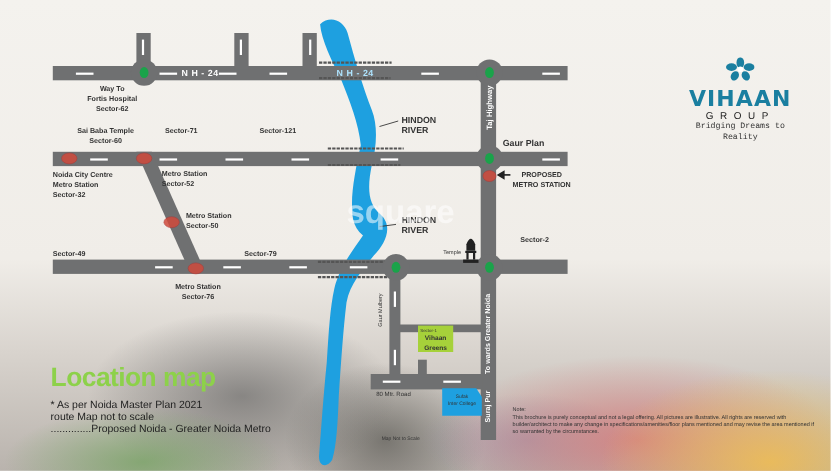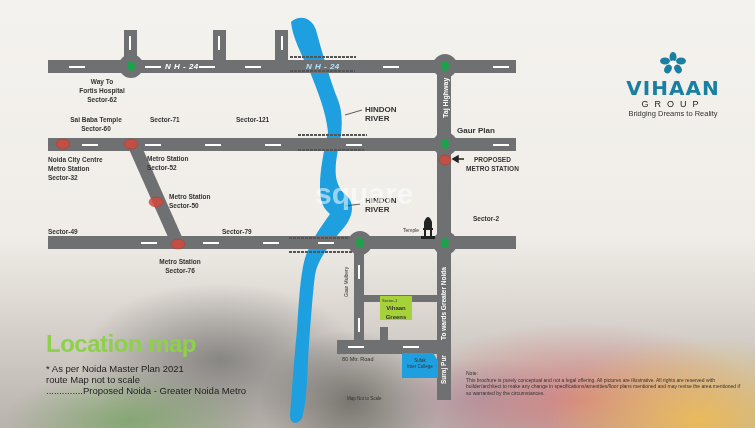--- a/index.html
+++ b/index.html
@@ -12,27 +12,27 @@
       radial-gradient(ellipse 140px 60px at 480px 400px, rgba(150,140,170,0.6), rgba(150,140,170,0) 70%),
       radial-gradient(ellipse 180px 70px at 130px 420px, rgba(110,160,90,0.7), rgba(110,160,90,0) 70%),
       radial-gradient(ellipse 200px 110px at 220px 360px, rgba(90,90,90,0.6), rgba(90,90,90,0) 70%),
       radial-gradient(ellipse 130px 100px at 350px 400px, rgba(60,60,55,0.55), rgba(60,60,55,0) 70%),
       linear-gradient(180deg, #f4f2ee 0%, #f0ede8 55%, #d8d3cd 75%, #b9b3ad 100%);
   }
   svg.map { position:absolute; left:0; top:0; }
   .lbl { position:absolute; font-size:6.5px; font-weight:bold; color:#333; text-align:center; line-height:9px; white-space:nowrap; }
   .lbl.left { text-align:left; }
   .river-lbl { position:absolute; font-size:8px; font-weight:bold; color:#333; line-height:9px; }
-  .nh { position:absolute; font-size:8px; font-weight:bold; letter-spacing:0.5px;font-style:italic; }
+  .nh { position:absolute; font-size:8px; font-weight:bold; letter-spacing:0.5px; }
   .vert { position:absolute; font-size:7px; color:#fff; font-weight:bold; transform-origin:left top; transform:rotate(-90deg); white-space:nowrap; }
   .vert.dark { color:#333; font-weight:normal; }
   .logo { position:absolute; left:618px; top:52px; width:110px; text-align:center; }
   .logo .name { font-size:20px; font-weight:bold; color:#1a7fa0; letter-spacing:1px; line-height:20px; font-family:"DejaVu Sans", sans-serif; }
   .logo .group { font-size:9px; font-weight:normal; color:#222; letter-spacing:6px; line-height:10px; margin-top:1px; }
-  .logo .tag { font-size:7.5px; color:#333; font-family:Liberation Sans, sans-serif; line-height:10px; }
+  .logo .tag { font-size:7.5px; color:#333; font-family:Liberation Mono, monospace; line-height:10px; }
   .title { position:absolute; left:46px; top:330px; font-size:24px; font-weight:bold; color:#8dd14a; font-family:Liberation Sans, sans-serif; letter-spacing:-0.5px; }
   .notes { position:absolute; left:46px; top:363px; font-size:9.5px; color:#222; line-height:11px; }
   .disclaimer { position:absolute; left:466px; top:370px; width:275px; font-size:5px; color:#333; line-height:6.5px; }
   .watermark { position:absolute; left:315px; top:180px; font-size:30px; font-weight:bold; color:rgba(255,255,255,0.55); line-height:28px; }
 </style>
 </head>
 <body>
 
 <div class="bg"></div>
 

